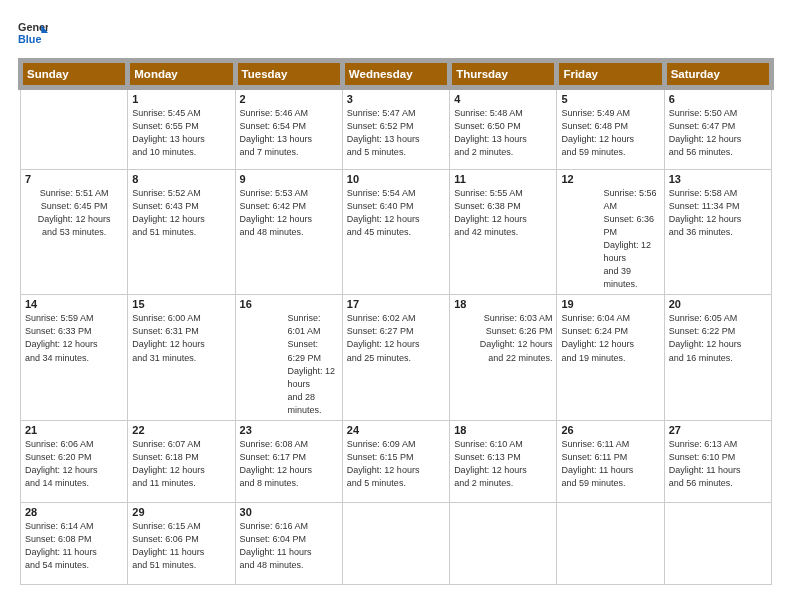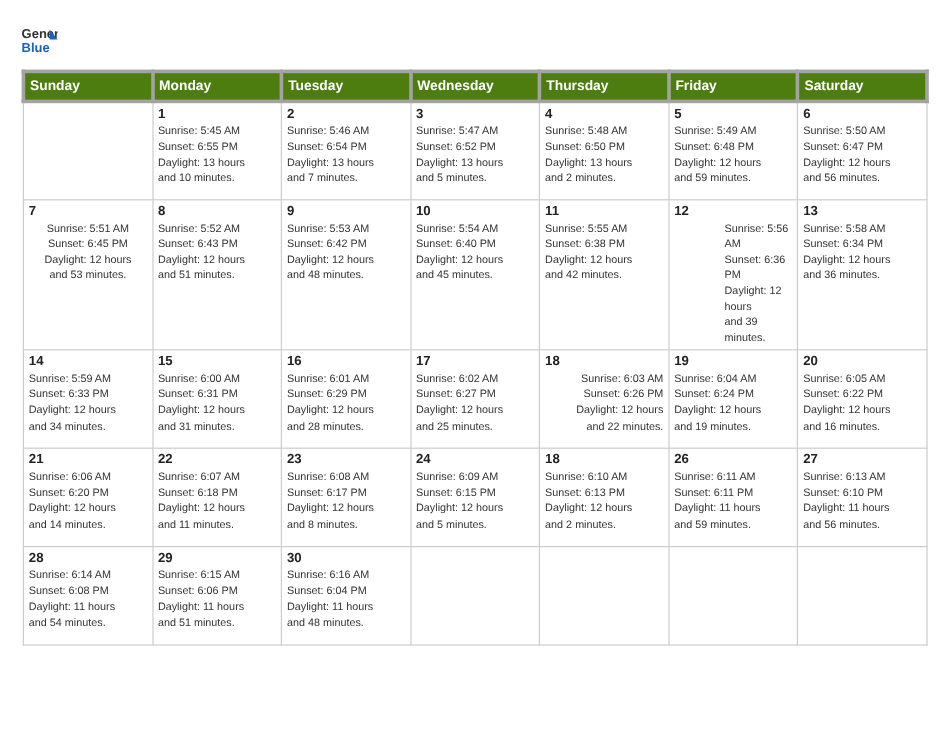--- a/index.html
+++ b/index.html
@@ -43,27 +43,27 @@
     .location {
       font-size: 15px;
       color: #555;
     }
     .calendar {
       width: 100%;
       border-collapse: collapse;
       table-layout: fixed;
     }
     .calendar th {
-      background: #4d7c0f;
+      background: #a16207;
       color: #fff;
       font-size: 11.5px;
       font-weight: bold;
       padding: 5px 4px;
       text-align: left;
-      border: 3px solid #a3a3a3;
+      border: 5px solid #a3a3a3;
     }
     .calendar td {
       border: 1px solid #ccc;
       vertical-align: top;
       padding: 3px 4px;
       font-size: 9.2px;
       color: #333;
       height: 82px;
       width: 14.28%;
     }
@@ -204,21 +204,21 @@
           <td>
             <span class="day-number">12</span>
             <div class="day-info" style="white-space: pre-line; margin-left: 42px;">Sunrise: 5:56 AM
 Sunset: 6:36 PM
 Daylight: 12 hours
 and 39 minutes.</div>
           </td>
           <td>
             <span class="day-number">13</span>
             <div class="day-info" style="white-space: pre-line;">Sunrise: 5:58 AM
-Sunset: 6:34 PM
+Sunset: 11:34 PM
 Daylight: 12 hours
 and 36 minutes.</div>
           </td>
         </tr>
         <tr class="week-row">
           <td>
             <span class="day-number">14</span>
             <div class="day-info" style="white-space: pre-line;">Sunrise: 5:59 AM
 Sunset: 6:33 PM
 Daylight: 12 hours
@@ -226,21 +226,21 @@
           </td>
           <td>
             <span class="day-number">15</span>
             <div class="day-info" style="white-space: pre-line;">Sunrise: 6:00 AM
 Sunset: 6:31 PM
 Daylight: 12 hours
 and 31 minutes.</div>
           </td>
           <td>
             <span class="day-number">16</span>
-            <div class="day-info" style="white-space: pre-line;">Sunrise: 6:01 AM
+            <div class="day-info" style="white-space: pre-line; margin-left: 48px;">Sunrise: 6:01 AM
 Sunset: 6:29 PM
 Daylight: 12 hours
 and 28 minutes.</div>
           </td>
           <td>
             <span class="day-number">17</span>
             <div class="day-info" style="white-space: pre-line;">Sunrise: 6:02 AM
 Sunset: 6:27 PM
 Daylight: 12 hours
 and 25 minutes.</div>

